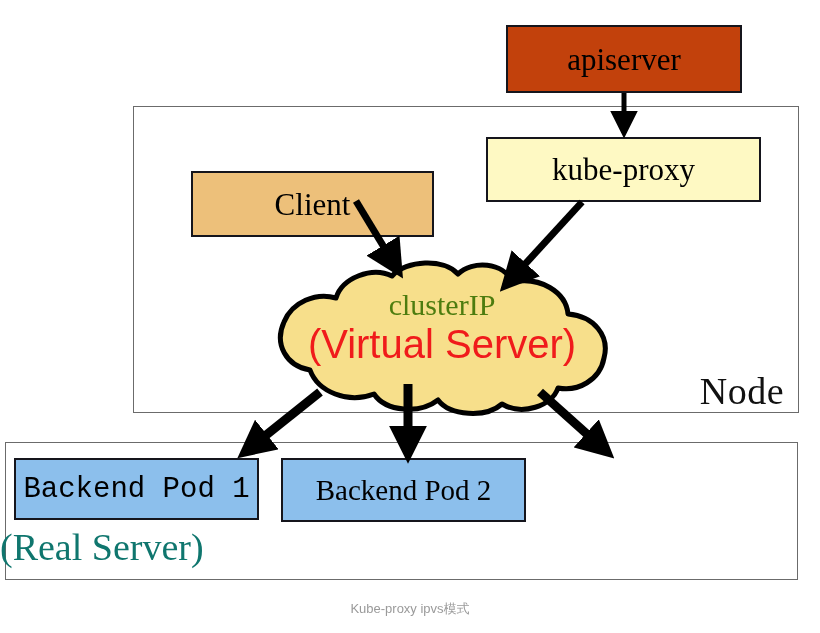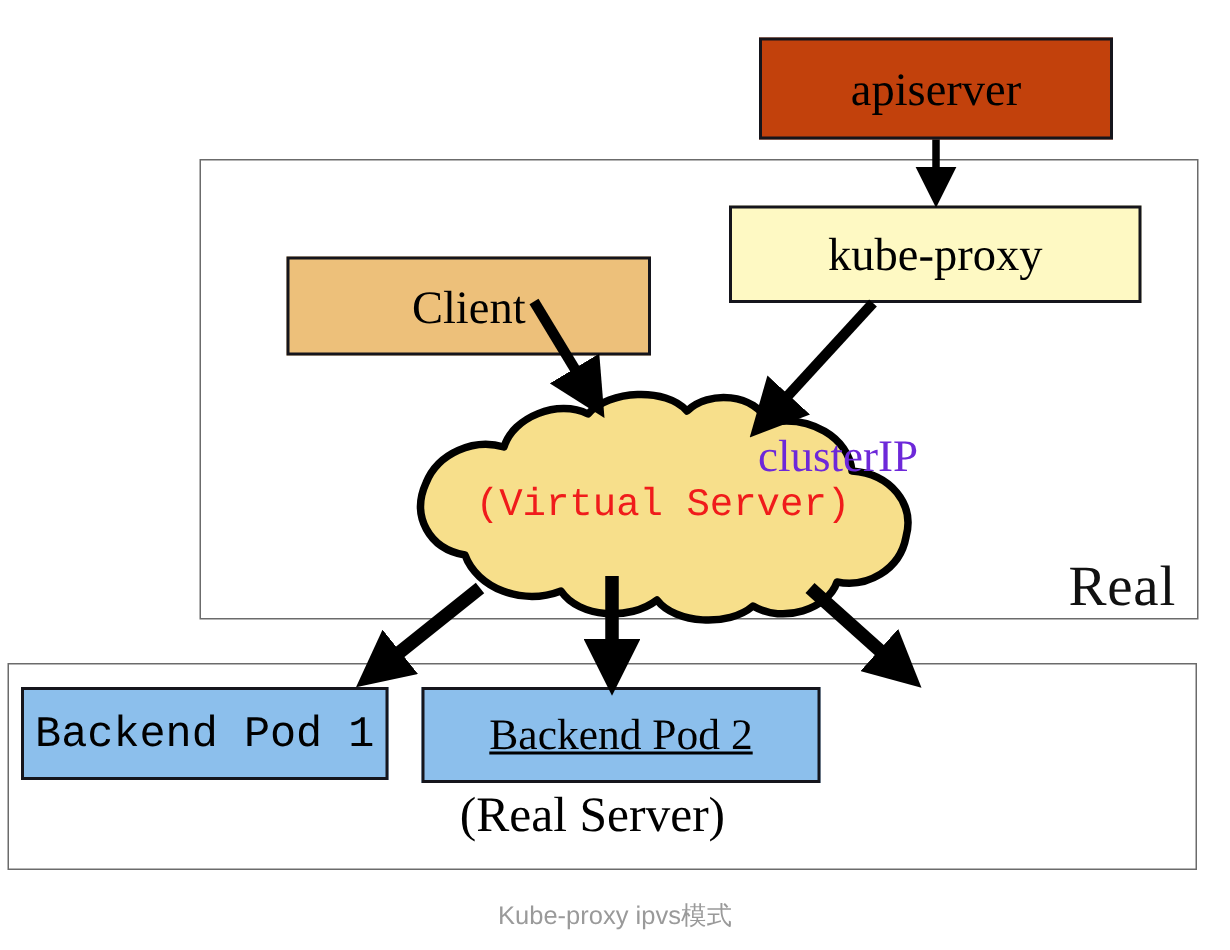--- a/index.html
+++ b/index.html
@@ -92,21 +92,21 @@
     background: #8cbfec;
     display: flex;
     align-items: center;
     justify-content: center;
     font-size: 29px;
     color: #000000;
     font-family: "Liberation Serif", serif;
     line-height: 1;
   }
   .pod-1 { left: 14px;  top: 458px; width: 245px; height: 62px; font-family: Liberation Mono, monospace; }
-  .pod-2 { left: 281px; top: 458px; width: 266px; height: 64px; text-decoration: underline; }
+  .pod-2 { left: 281px; top: 458px; width: 245px; height: 64px; }
   .pod-3 { left: 545px; top: 458px; width: 245px; height: 62px; }
 
   
   .cloud-wrap {
     position: absolute;
     left: 272px;
     top: 258px;
     width: 340px;
     height: 160px;
   }
@@ -116,71 +116,69 @@
     left: 0;
     top: 30px;
     width: 340px;
     text-align: center;
     line-height: 1.12;
     pointer-events: none;
   }
   .cloud-line1 {
     display: block;
     font-size: 30px;
-    color: #6d28d9;
-    font-family: "Liberation Serif", serif;
-    text-align: right;
+    color: #4d7c0f;
+    font-family: "Liberation Serif", serif;
   }
   .cloud-line2 {
     display: block;
-    font-size: 26px;
+    font-size: 40px;
     color: #f01b1b;
-    font-family: Liberation Mono, monospace;
+    font-family: Liberation Sans, sans-serif;
   }
   
   .arrows {
     position: absolute;
     left: 0;
     top: 0;
     width: 820px;
     height: 633px;
     pointer-events: none;
   }
   
   .real-server {
     position: absolute;
     left: 0;
     top: 528px;
     width: 790px;
-    text-align: center;
-    font-size: 33px;
-    color: #000000;
+    font-size: 38px;
+    color: #0f766e;
     font-family: "Liberation Serif", serif;
     line-height: 1;
   }
   
   .figure-caption {
     position: absolute;
     left: 0;
     top: 602px;
     width: 820px;
     text-align: center;
-    font-size: 17px;
+    font-size: 13px;
     color: #9a9a9a;
     font-family: "Liberation Sans", sans-serif;
     line-height: 1;
   }
 </style>
 </head>
 <body>
 
 <div id="canvas">
 
   <div class="node-box">
-    <span class="node-label">Real</span>
+    <span class="node-label">Node</span>
   </div>
 
   <div class="pods-box"></div>
 
   <div class="rect rect-apiserver">
     <span>apiserver</span>
   </div>
 
   <div class="rect rect-client">
     <span>Client</span>

